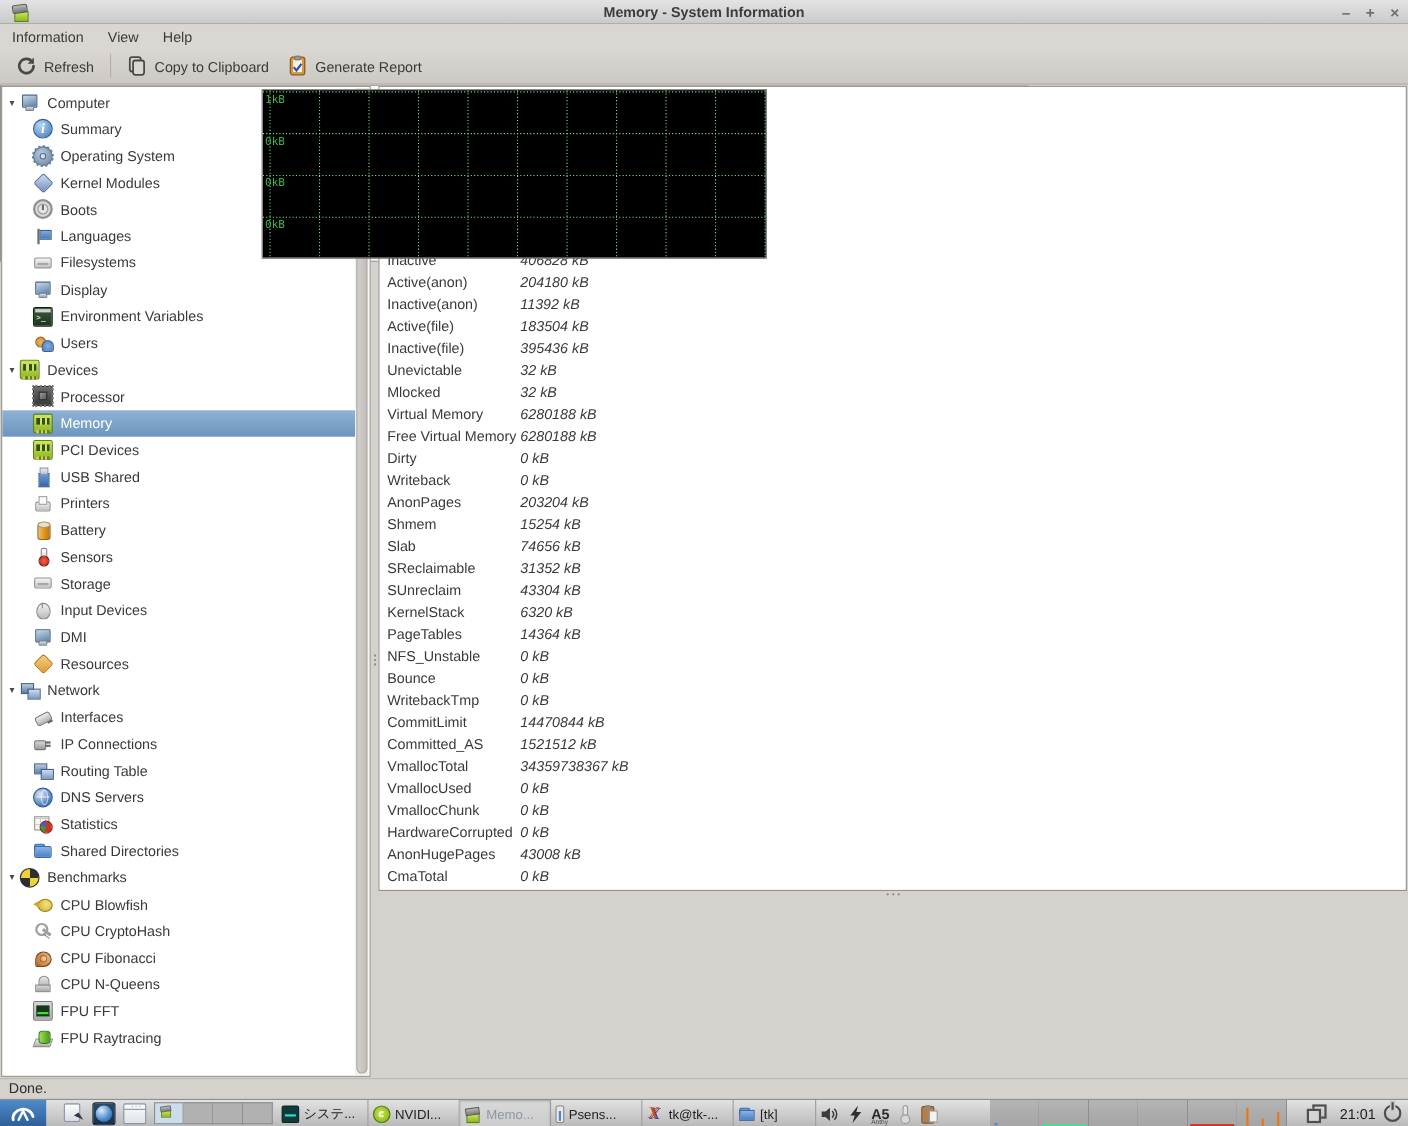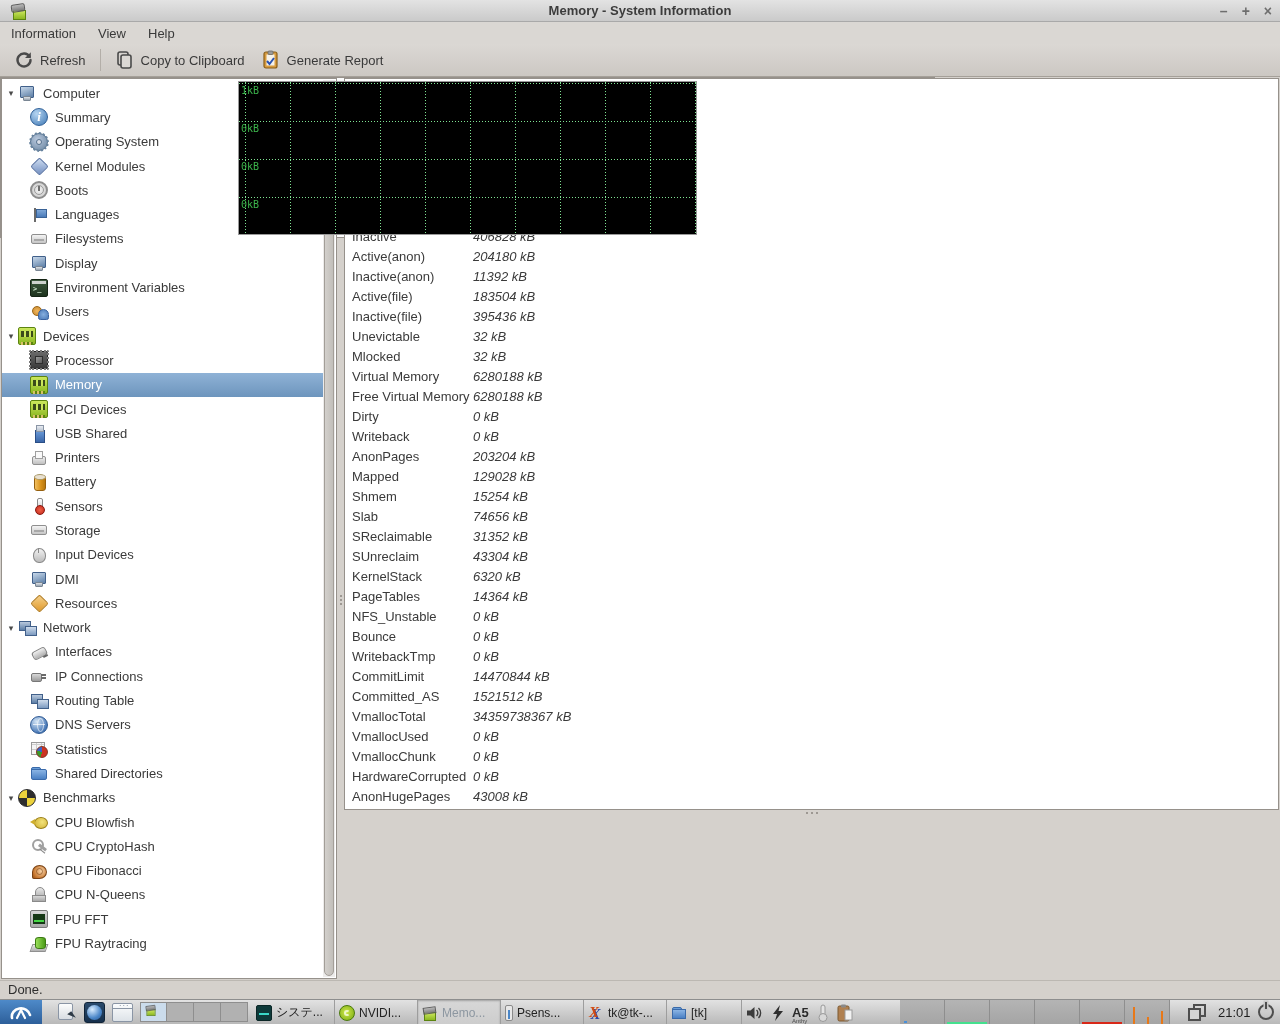--- a/index.html
+++ b/index.html
@@ -560,24 +560,20 @@
   </div>
           <div class="kv-row">
     <span class="kv-key">Writeback</span>
     <span class="kv-val">0 kB</span>
   </div>
           <div class="kv-row">
     <span class="kv-key">AnonPages</span>
     <span class="kv-val">203204 kB</span>
   </div>
           <div class="kv-row">
-    <span class="kv-key">Mapped</span>
-    <span class="kv-val">129028 kB</span>
-  </div>
-          <div class="kv-row">
     <span class="kv-key">Shmem</span>
     <span class="kv-val">15254 kB</span>
   </div>
           <div class="kv-row">
     <span class="kv-key">Slab</span>
     <span class="kv-val">74656 kB</span>
   </div>
           <div class="kv-row">
     <span class="kv-key">SReclaimable</span>
     <span class="kv-val">31352 kB</span>

